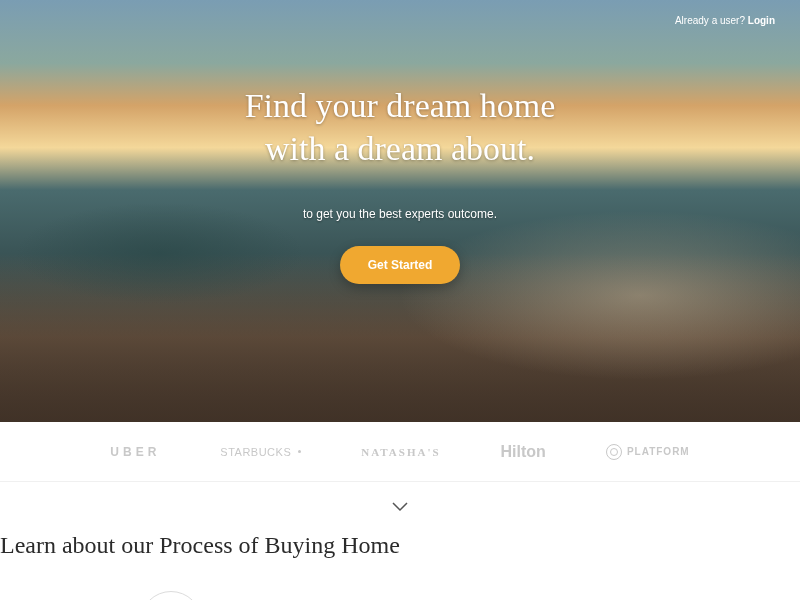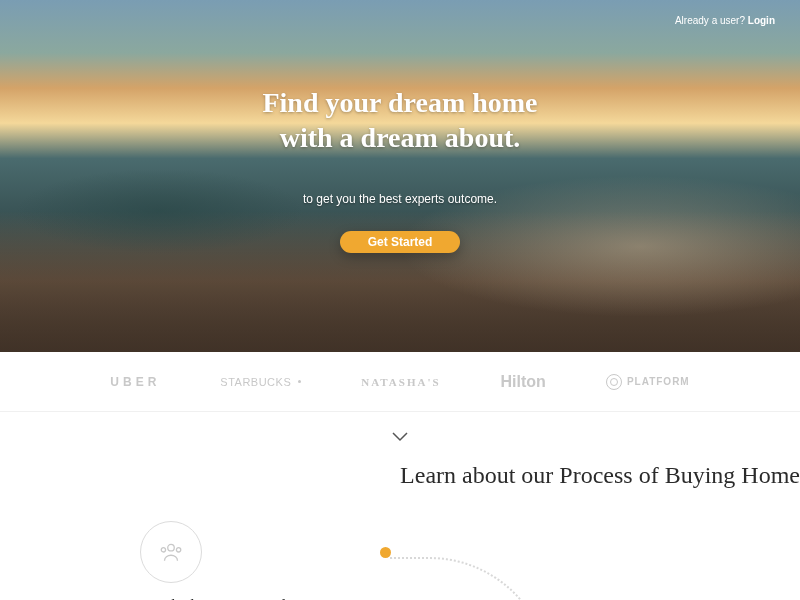--- a/index.html
+++ b/index.html
@@ -1,37 +1,37 @@
 <!DOCTYPE html>
 <html><head>
 <meta charset="utf-8">
 <style>
 *{margin:0;padding:0;box-sizing:border-box}
 body{font-family:Georgia,serif;width:800px;height:600px;overflow:hidden}
-.hero{height:352px;position:relative;background:linear-gradient(180deg,#7a9db3 0%,#8ba89e 15%,#d4a368 25%,#f4d89a 35%,#4a6b6e 45%,#3a5456 60%,#6b5744 80%,#4a3d30 100%);display:flex;flex-direction:column;align-items:center;padding-top:15px}
+.hero{height:422px;position:relative;background:linear-gradient(180deg,#7a9db3 0%,#8ba89e 15%,#d4a368 25%,#f4d89a 35%,#4a6b6e 45%,#3a5456 60%,#6b5744 80%,#4a3d30 100%);display:flex;flex-direction:column;align-items:center;padding-top:15px}
 .hero::before{content:'';position:absolute;inset:0;background:radial-gradient(ellipse 60% 40% at 80% 70%,rgba(200,180,150,0.5) 0%,transparent 50%),radial-gradient(ellipse 30% 20% at 20% 60%,rgba(40,70,70,0.6) 0%,transparent 60%),linear-gradient(180deg,transparent 60%,rgba(60,45,35,0.7) 100%)}
 .topbar{position:absolute;top:15px;right:25px;color:#fff;font-family:Arial,sans-serif;font-size:10px;z-index:2}
 .login-link{font-weight:bold;cursor:pointer}
 .hero-content{position:relative;z-index:2;text-align:center;margin-top:70px}
-.hero-title{color:#fff;font-size:28px;line-height:1.25;font-weight:700;text-shadow:0 1px 3px rgba(0,0,0,0.3)}
+.hero-title{color:#fff;font-size:34px;line-height:1.25;font-weight:400;text-shadow:0 1px 3px rgba(0,0,0,0.3)}
 .hero-sub{color:#fff;font-family:Arial,sans-serif;font-size:12px;line-height:1.6;margin-top:16px;text-shadow:0 1px 2px rgba(0,0,0,0.4)}
-.cta{display:inline-block;background:#f0a830;color:#fff;font-family:Arial,sans-serif;font-size:12px;font-weight:600;padding:4px 28px;border-radius:22px;margin-top:22px;cursor:pointer;border:none;box-shadow:0 4px 12px rgba(0,0,0,0.25)}
+.cta{display:inline-block;background:#f0a830;color:#fff;font-family:Arial,sans-serif;font-size:12px;font-weight:600;padding:12px 28px;border-radius:22px;margin-top:22px;cursor:pointer;border:none;box-shadow:0 4px 12px rgba(0,0,0,0.25)}
 .logos{height:60px;background:#fff;display:flex;align-items:center;justify-content:center;gap:60px;border-bottom:1px solid #f0f0f0}
 .logo{color:#c8c8c8;font-family:Arial,sans-serif;font-size:13px;font-weight:600;display:flex;align-items:center;gap:5px}
 .logo.uber{letter-spacing:4px;font-size:12px}
 .logo.starbucks{font-weight:400;font-size:11px;letter-spacing:0.5px}
 .logo.starbucks::after{content:'';width:3px;height:3px;background:#c8c8c8;border-radius:50%;display:inline-block;margin-left:2px;vertical-align:super}
 .logo.natashas{font-family:Georgia,serif;letter-spacing:2px;font-size:11px}
 .logo.hilton{font-family:Liberation Sans, sans-serif;font-weight:bold;font-size:16px}
 .logo.platform{font-size:10px;letter-spacing:1px}
 .platform-icon{width:16px;height:16px;border:1.5px solid #c8c8c8;border-radius:50%;position:relative}
 .platform-icon::before{content:'';position:absolute;inset:3px;border:1px solid #c8c8c8;border-radius:50%}
 .chevron-wrap{text-align:center;padding:16px 0 8px}
 .chevron{display:inline-block;color:#555;font-size:15px;cursor:pointer}
-.section-title{text-align:right;font-size:24px;color:#2b2b2b;font-weight:400;margin-top:8px}
+.section-title{text-align:left;font-size:24px;color:#2b2b2b;font-weight:400;margin-top:8px}
 .process{position:relative;margin-top:32px;padding-left:140px}
 .process-icon{width:62px;height:62px;border:1px solid #dcdcdc;border-radius:50%;display:flex;align-items:center;justify-content:center;color:#c8c8c8;margin-bottom:14px}
 .process-step-title{font-size:16px;color:#2b2b2b;font-weight:400}
 .dot{position:absolute;width:11px;height:11px;background:#f0a830;border-radius:50%;left:380px;top:26px}
 .curve{position:absolute;left:390px;top:36px;width:160px;height:120px;border-right:2px dotted #d8d8d8;border-top:2px dotted #d8d8d8;border-top-right-radius:160px}
 </style>
 </head>
 <body>
 
 <div class="hero">

